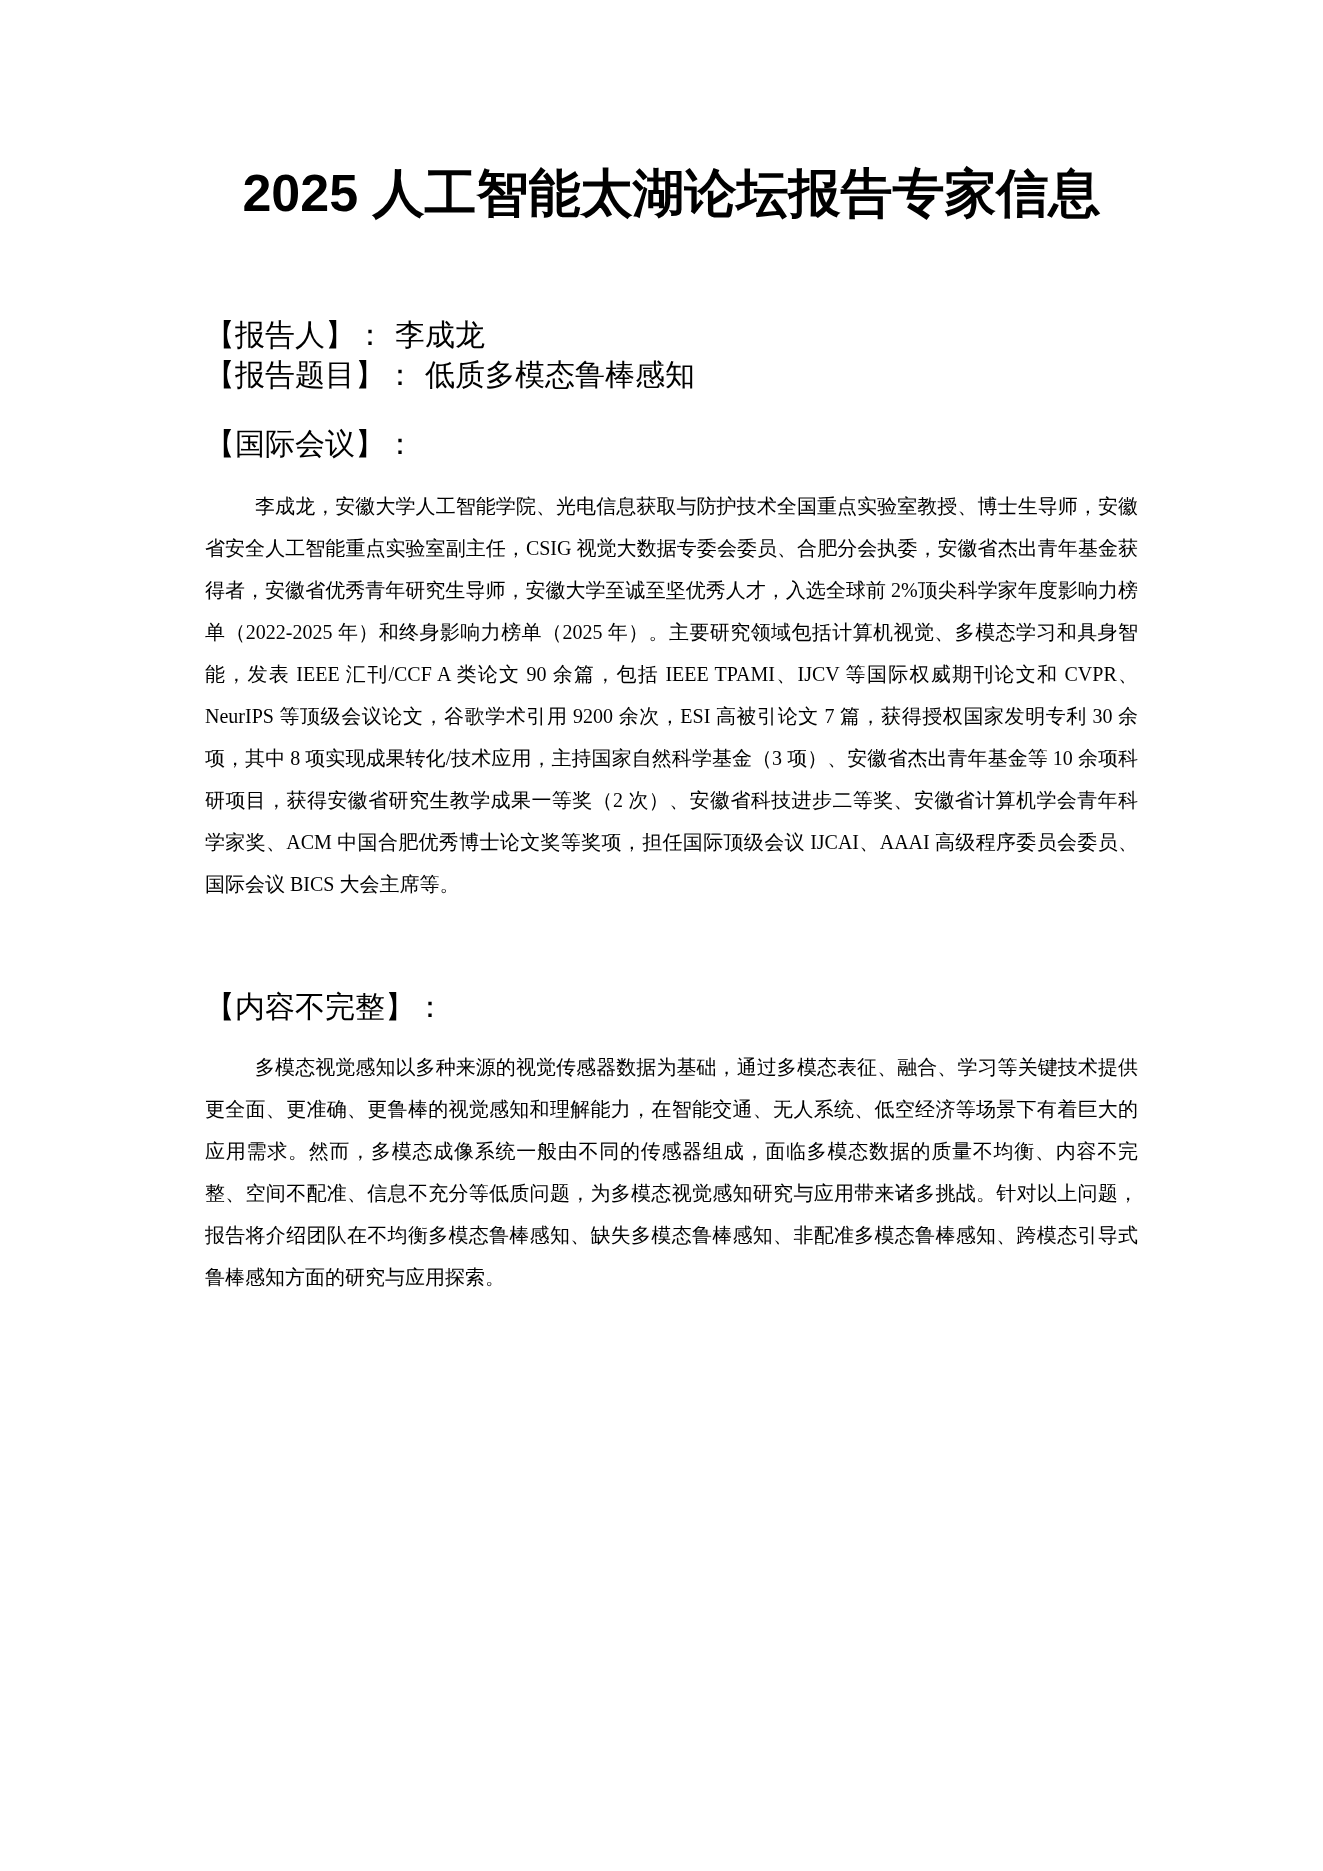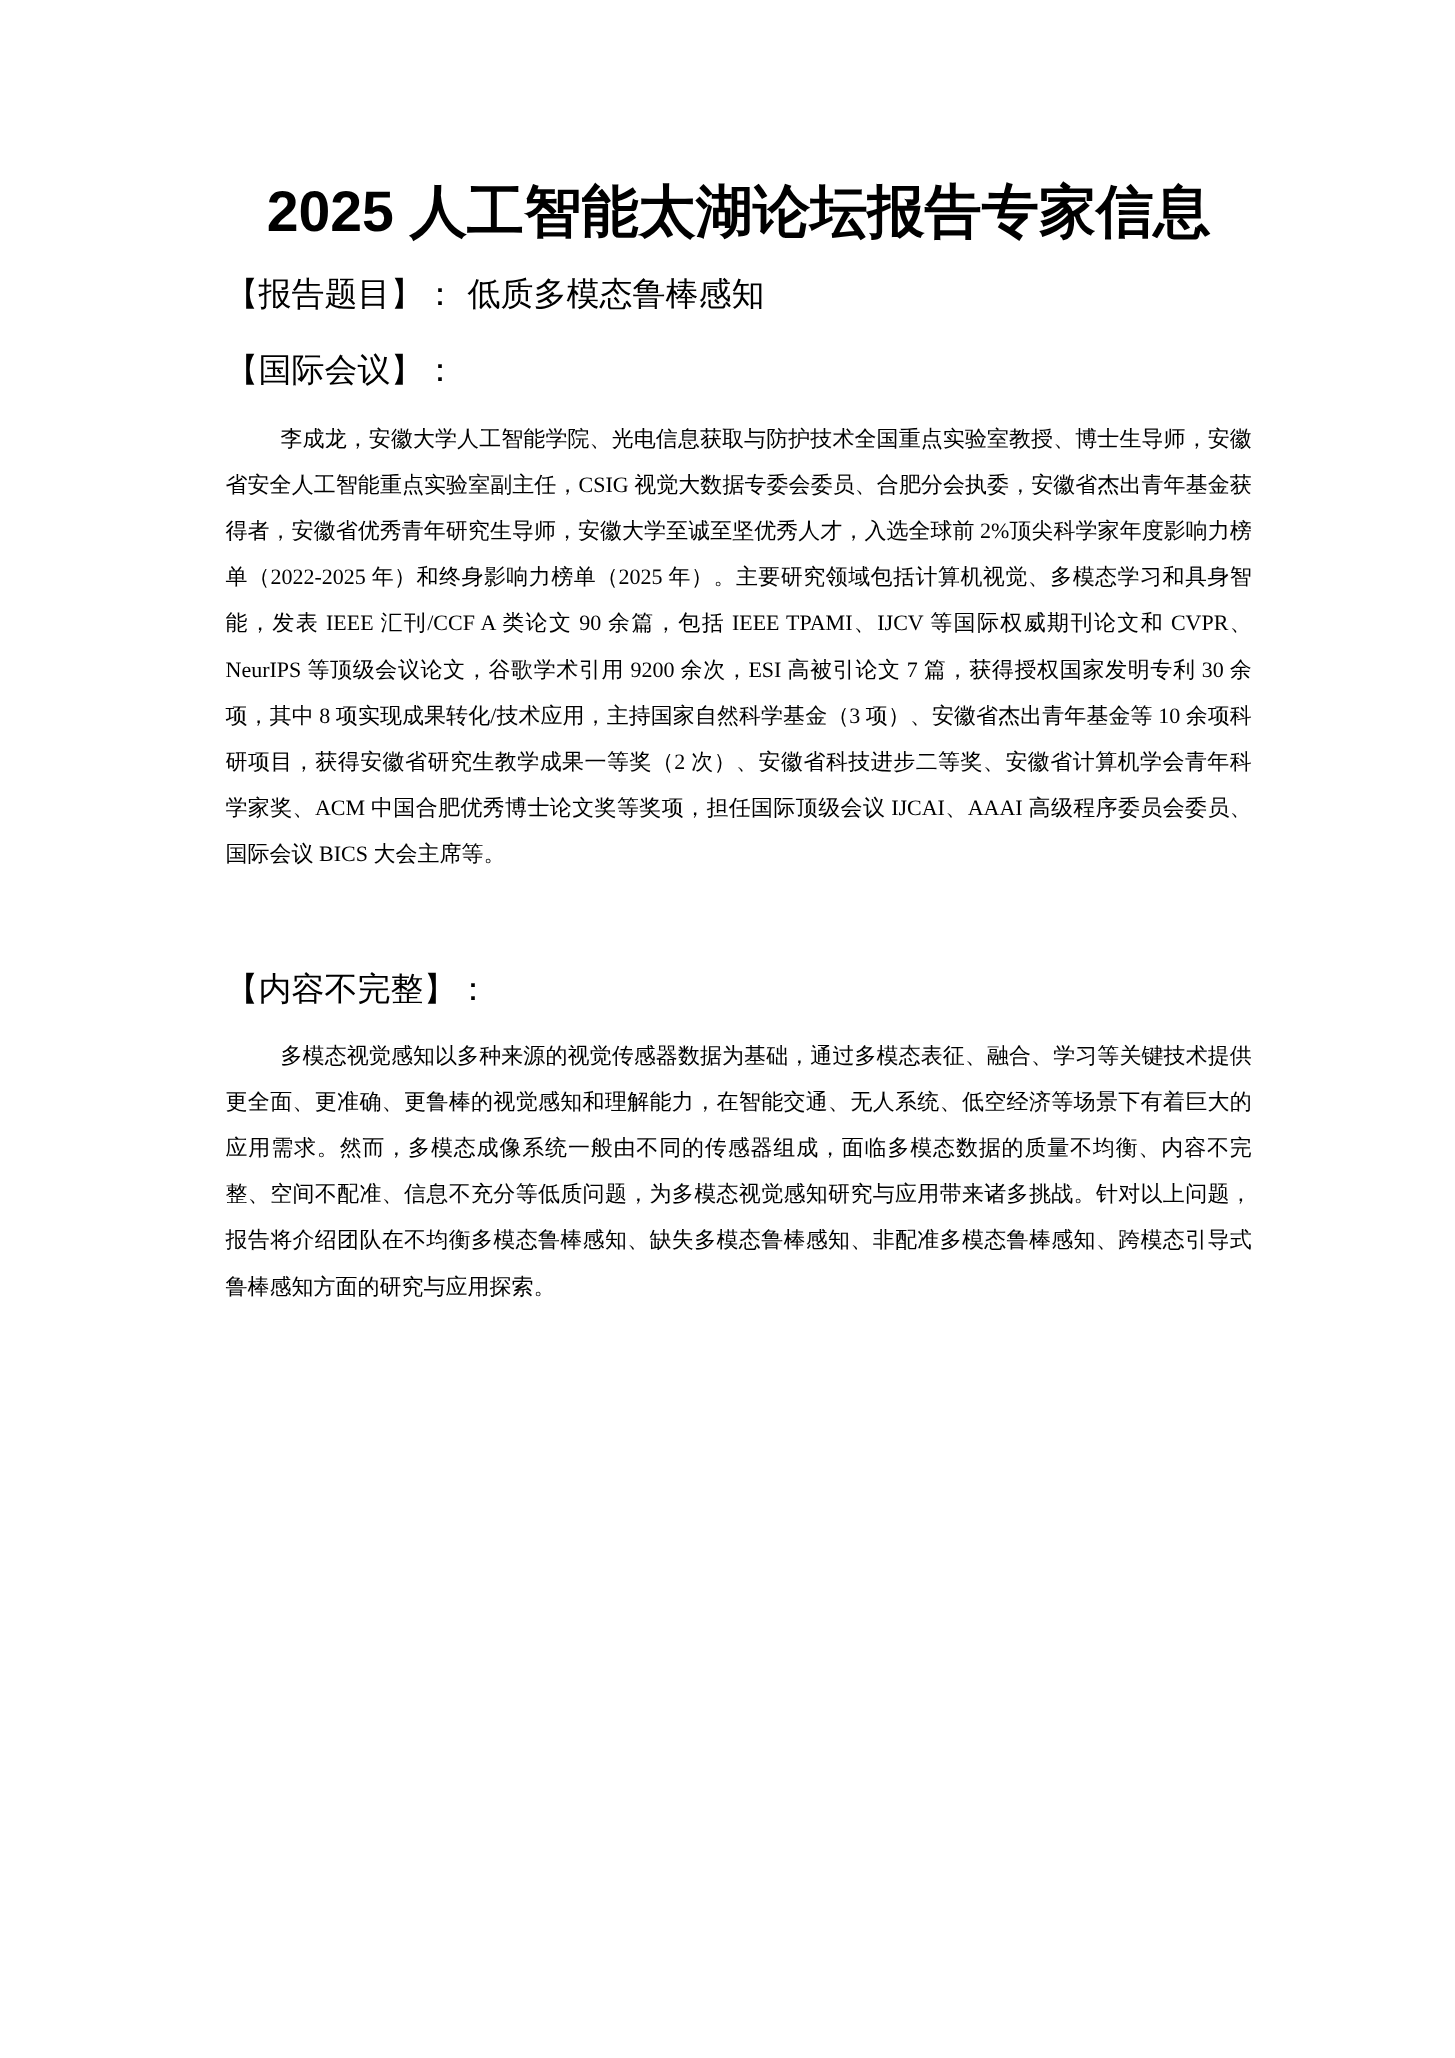--- a/index.html
+++ b/index.html
@@ -28,21 +28,21 @@
     line-height: 56px;
     letter-spacing: 0px;
   }
   .field-line {
     margin: 0;
     font-size: 30px;
     line-height: 40px;
     white-space: nowrap;
   }
   .field-line.presenter { margin-top: 94px; }
-  .field-line.topic     { margin-top: 27px; }
+  .field-line.topic     { }
   .field-value { margin-left: 10px; }
   .section-heading {
     margin: 0;
     font-size: 30px;
     line-height: 40px;
   }
   .section-heading.bio      { margin-top: 29px; }
   .section-heading.abstract { margin-top: 82px; }
   .body-para {
     margin: 0;
@@ -54,20 +54,23 @@
   .body-para.bio      { margin-top: 21px; }
   .body-para.abstract { margin-top: 19px; }
 </style>
 </head>
 <body>
 
 <div class="page">
 
   <h1 class="doc-title">2025 人工智能太湖论坛报告专家信息</h1>
 
+  <p class="field-line presenter">
+    <span class="field-label">【报告人】</span><span class="field-separator">：</span><span class="field-value">李成龙</span>
+  </p>
 
   <p class="field-line topic">
     <span class="field-label">【报告题目】</span><span class="field-separator">：</span><span class="field-value">低质多模态鲁棒感知</span>
   </p>
 
   <p class="section-heading bio">【国际会议】：</p>
 
   <p class="body-para bio">李成龙，安徽大学人工智能学院、光电信息获取与防护技术全国重点实验室教授、博士生导师，安徽省安全人工智能重点实验室副主任，CSIG 视觉大数据专委会委员、合肥分会执委，安徽省杰出青年基金获得者，安徽省优秀青年研究生导师，安徽大学至诚至坚优秀人才，入选全球前 2%顶尖科学家年度影响力榜单（2022-2025 年）和终身影响力榜单（2025 年）。主要研究领域包括计算机视觉、多模态学习和具身智能，发表 IEEE 汇刊/CCF A 类论文 90 余篇，包括 IEEE TPAMI、IJCV 等国际权威期刊论文和 CVPR、NeurIPS 等顶级会议论文，谷歌学术引用 9200 余次，ESI 高被引论文 7 篇，获得授权国家发明专利 30 余项，其中 8 项实现成果转化/技术应用，主持国家自然科学基金（3 项）、安徽省杰出青年基金等 10 余项科研项目，获得安徽省研究生教学成果一等奖（2 次）、安徽省科技进步二等奖、安徽省计算机学会青年科学家奖、ACM 中国合肥优秀博士论文奖等奖项，担任国际顶级会议 IJCAI、AAAI 高级程序委员会委员、国际会议 BICS 大会主席等。</p>
 
   <p class="section-heading abstract">【内容不完整】：</p>

